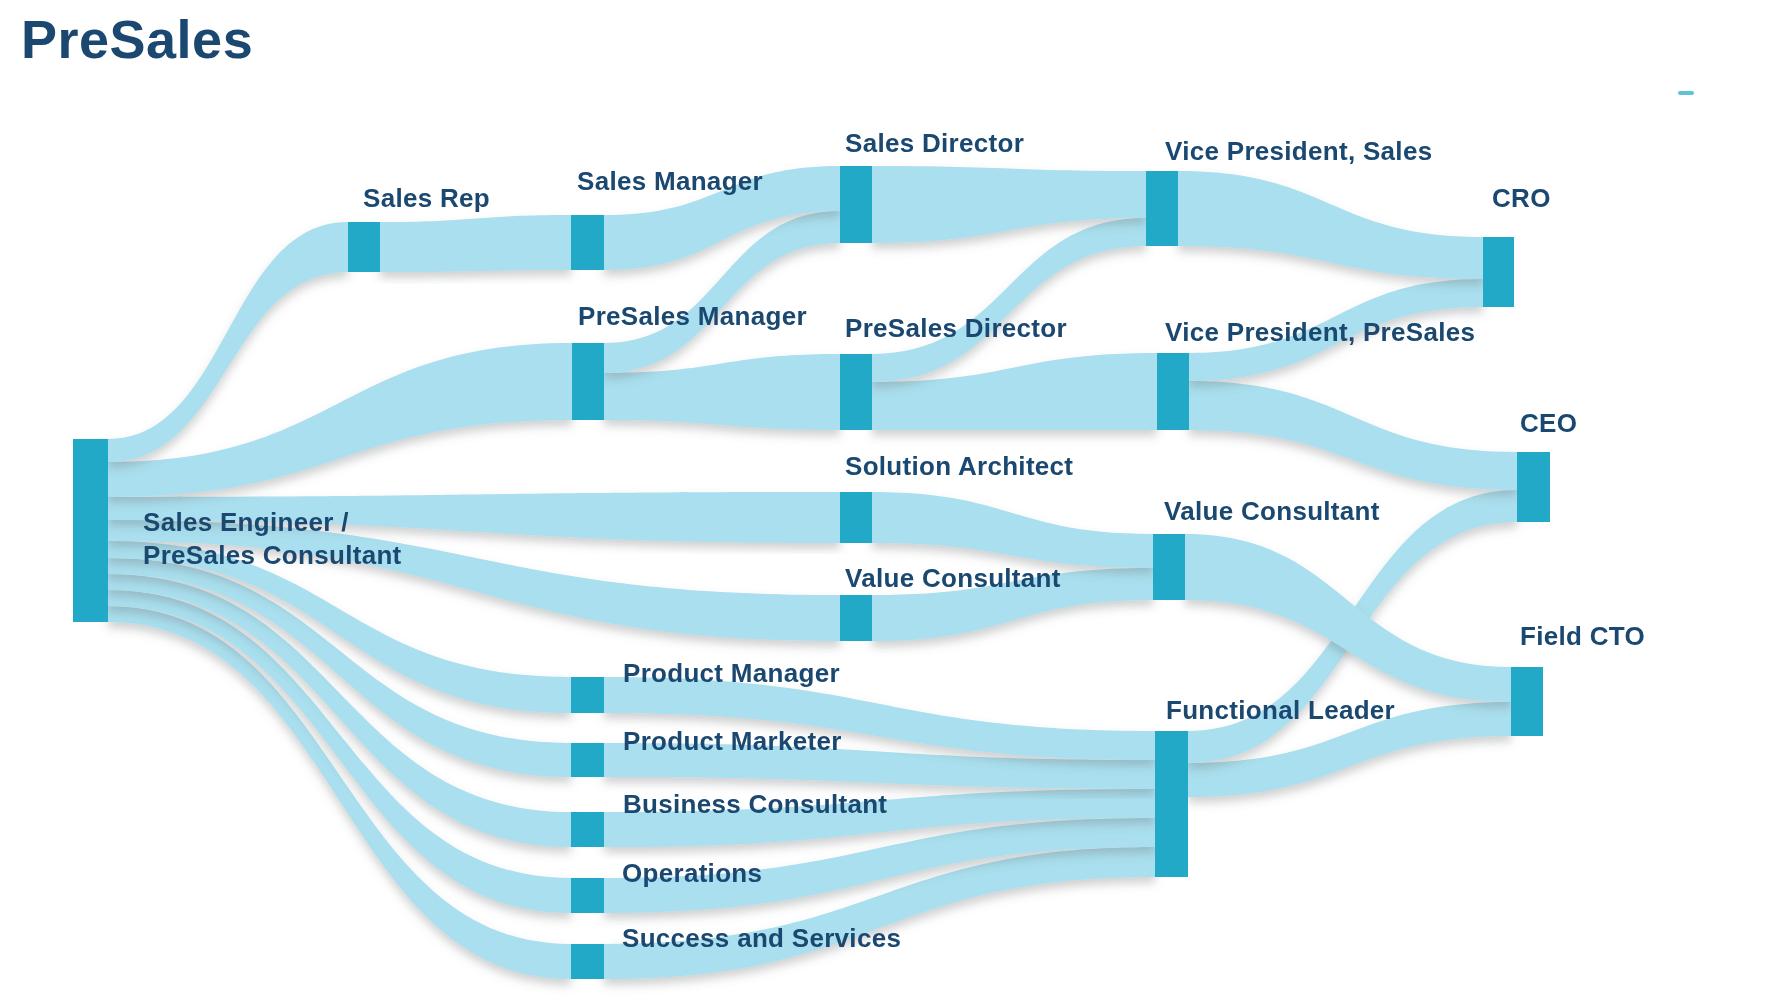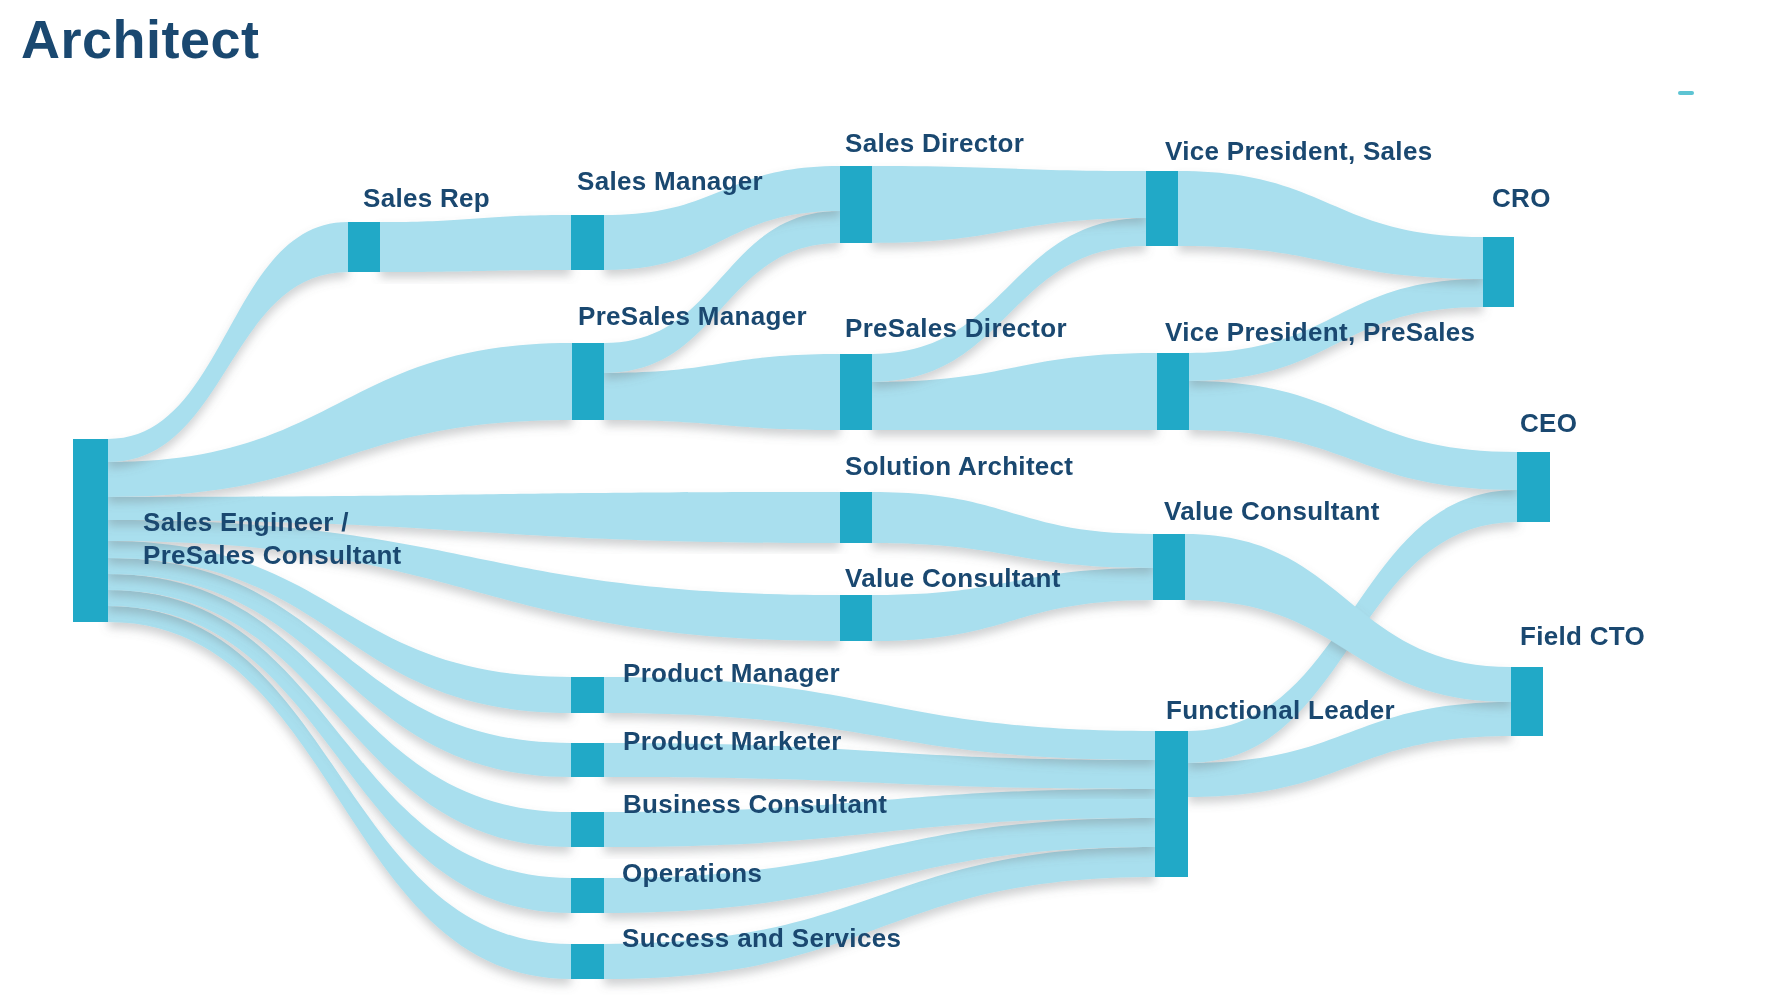--- a/index.html
+++ b/index.html
@@ -29,21 +29,21 @@
   }
   text.node-label{
     font-family:"Liberation Sans", sans-serif;
     font-weight:700;
     letter-spacing:.3px;
   }
 </style>
 </head>
 <body>
 
-<div class="page-title" style="color: rgb(26, 72, 112);">Architect</div>
+<div class="page-title" style="color: rgb(26, 72, 112);">PreSales</div>
 
 <svg id="sankey" width="1774" height="998" viewBox="0 0 1774 998" xmlns="http://www.w3.org/2000/svg">
   <defs>
     <filter id="linkShadow" x="-20%" y="-20%" width="140%" height="140%">
       <feDropShadow dx="0" dy="6" stdDeviation="5" flood-color="#6b6f73" flood-opacity="0.32"></feDropShadow>
     </filter>
   </defs>
   <g id="links-group">
       <path d="M 1188 763 C 1349.5 763, 1349.5 702, 1511 702 L 1511 736 C 1349.5 736, 1349.5 797, 1188 797 Z" fill="#A9DFEE" filter="url(#linkShadow)"></path>
       <path d="M 1188 731 C 1352.5 731, 1352.5 490, 1517 490 L 1517 522 C 1352.5 522, 1352.5 763, 1188 763 Z" fill="#A9DFEE" filter="url(#linkShadow)"></path>

